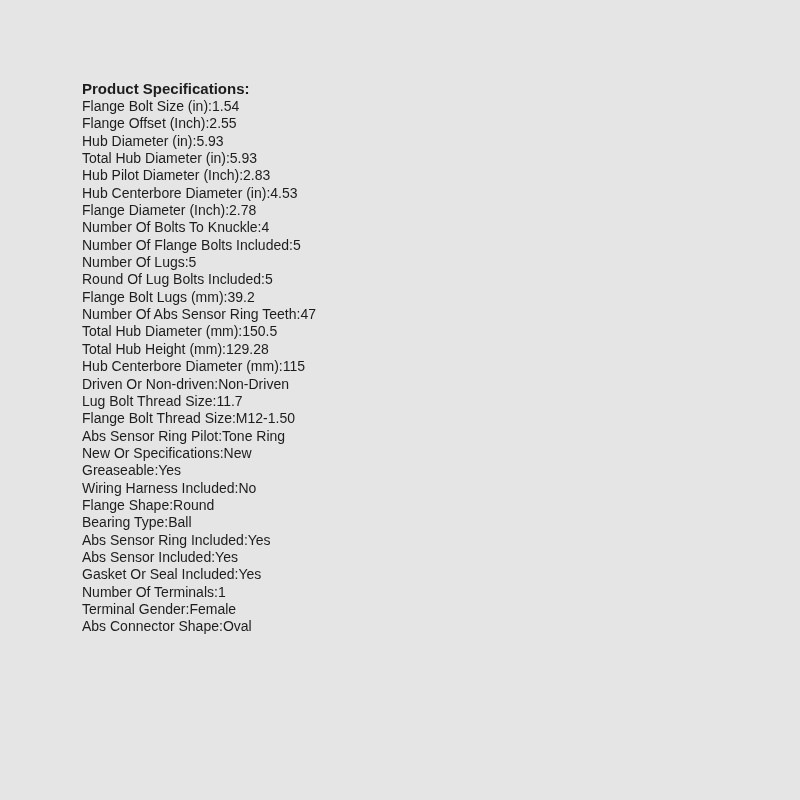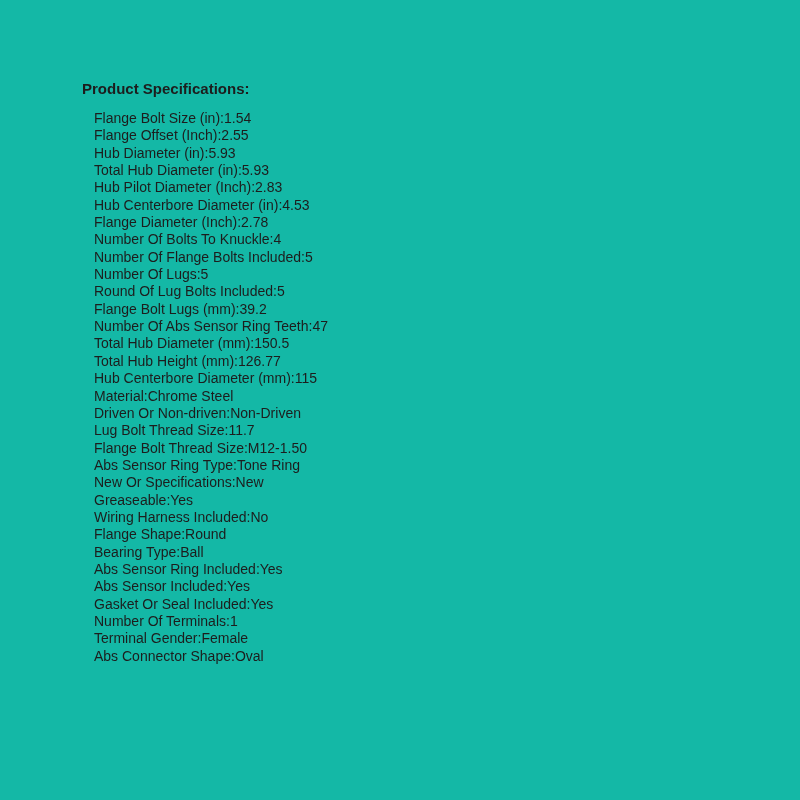--- a/index.html
+++ b/index.html
@@ -9,37 +9,37 @@
     background: #ffffff;
     font-family: "Liberation Sans", "DejaVu Sans", sans-serif;
     color: #1d1d1d;
     -webkit-font-smoothing: antialiased;
   }
   .page {
     position: relative;
     width: 800px;
     height: 800px;
     overflow: hidden;
-    background: #14b8a6;
+    background: #e5e5e5;
   }
   .specs {
     position: absolute;
     left: 82px;
     top: 80px;
   }
   .specs-title {
     margin: 0;
     font-size: 15px;
     font-weight: bold;
     line-height: 18px;
     white-space: nowrap;
   }
   .specs-list {
     list-style: none;
-    margin: 12px;
+    margin: 0;
     padding: 0;
     font-size: 14px;
     line-height: 17.35px;
   }
   .spec-row {
     white-space: nowrap;
   }
   .spec-label, .spec-value {
     display: inline;
   }
@@ -58,27 +58,26 @@
         <li class="spec-row"><span class="spec-label">Hub Pilot Diameter (Inch):</span><span class="spec-value">2.83</span></li>
         <li class="spec-row"><span class="spec-label">Hub Centerbore Diameter (in):</span><span class="spec-value">4.53</span></li>
         <li class="spec-row"><span class="spec-label">Flange Diameter (Inch):</span><span class="spec-value">2.78</span></li>
         <li class="spec-row"><span class="spec-label">Number Of Bolts To Knuckle:</span><span class="spec-value">4</span></li>
         <li class="spec-row"><span class="spec-label">Number Of Flange Bolts Included:</span><span class="spec-value">5</span></li>
         <li class="spec-row"><span class="spec-label">Number Of Lugs:</span><span class="spec-value">5</span></li>
         <li class="spec-row"><span class="spec-label">Round Of Lug Bolts Included:</span><span class="spec-value">5</span></li>
         <li class="spec-row"><span class="spec-label">Flange Bolt Lugs (mm):</span><span class="spec-value">39.2</span></li>
         <li class="spec-row"><span class="spec-label">Number Of Abs Sensor Ring Teeth:</span><span class="spec-value">47</span></li>
         <li class="spec-row"><span class="spec-label">Total Hub Diameter (mm):</span><span class="spec-value">150.5</span></li>
-        <li class="spec-row"><span class="spec-label">Total Hub Height (mm):</span><span class="spec-value">126.77</span></li>
+        <li class="spec-row"><span class="spec-label">Total Hub Height (mm):</span><span class="spec-value">129.28</span></li>
         <li class="spec-row"><span class="spec-label">Hub Centerbore Diameter (mm):</span><span class="spec-value">115</span></li>
-        <li class="spec-row"><span class="spec-label">Material:</span><span class="spec-value">Chrome Steel</span></li>
         <li class="spec-row"><span class="spec-label">Driven Or Non-driven:</span><span class="spec-value">Non-Driven</span></li>
         <li class="spec-row"><span class="spec-label">Lug Bolt Thread Size:</span><span class="spec-value">11.7</span></li>
         <li class="spec-row"><span class="spec-label">Flange Bolt Thread Size:</span><span class="spec-value">M12-1.50</span></li>
-        <li class="spec-row"><span class="spec-label">Abs Sensor Ring Type:</span><span class="spec-value">Tone Ring</span></li>
+        <li class="spec-row"><span class="spec-label">Abs Sensor Ring Pilot:</span><span class="spec-value">Tone Ring</span></li>
         <li class="spec-row"><span class="spec-label">New Or Specifications:</span><span class="spec-value">New</span></li>
         <li class="spec-row"><span class="spec-label">Greaseable:</span><span class="spec-value">Yes</span></li>
         <li class="spec-row"><span class="spec-label">Wiring Harness Included:</span><span class="spec-value">No</span></li>
         <li class="spec-row"><span class="spec-label">Flange Shape:</span><span class="spec-value">Round</span></li>
         <li class="spec-row"><span class="spec-label">Bearing Type:</span><span class="spec-value">Ball</span></li>
         <li class="spec-row"><span class="spec-label">Abs Sensor Ring Included:</span><span class="spec-value">Yes</span></li>
         <li class="spec-row"><span class="spec-label">Abs Sensor Included:</span><span class="spec-value">Yes</span></li>
         <li class="spec-row"><span class="spec-label">Gasket Or Seal Included:</span><span class="spec-value">Yes</span></li>
         <li class="spec-row"><span class="spec-label">Number Of Terminals:</span><span class="spec-value">1</span></li>
         <li class="spec-row"><span class="spec-label">Terminal Gender:</span><span class="spec-value">Female</span></li>

